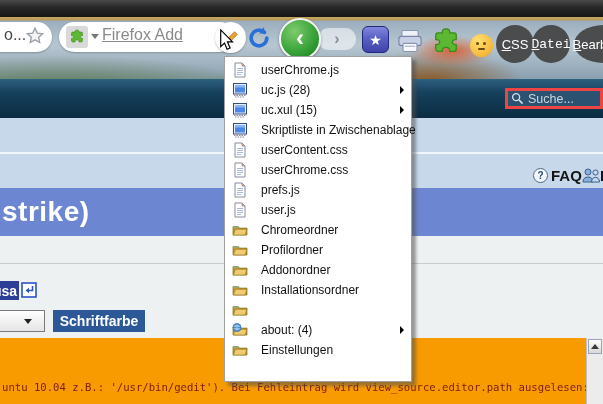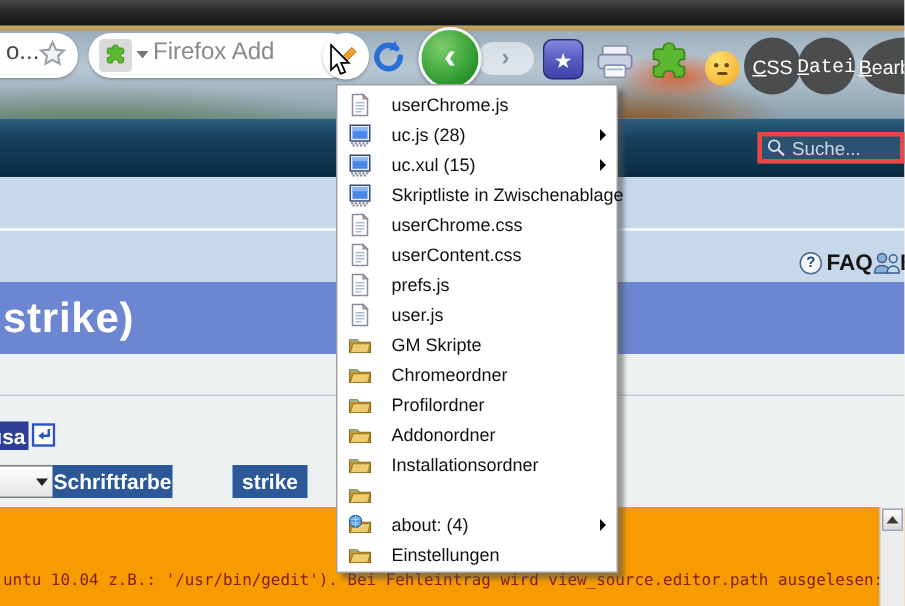--- a/index.html
+++ b/index.html
@@ -21,21 +21,21 @@
 
   .pill{background:#fff;border-radius:15px;box-shadow:0 1px 2px rgba(0,0,0,.25);z-index:5;}
   .urlbar{left:-56px;top:22px;width:108px;height:30px;}
   .urlbar-text{left:4px;top:26px;font-size:16px;color:#474747;z-index:6;}
   .star-outline{left:25px;top:26px;z-index:6;}
   .addonbar{left:59px;top:22px;width:176px;height:30px;}
   .puzzle-chip{left:66px;top:26px;width:22px;height:22px;background:#d9d9d9;border-radius:3px;z-index:6;
      display:flex;align-items:center;justify-content:center;}
   .chip-caret{left:91px;top:34px;width:0;height:0;z-index:6;
      border-left:4px solid transparent;border-right:4px solid transparent;border-top:5px solid #777;}
-  .addonbar-text{left:102px;top:26px;font-size:16px;color:#8a8a8a;z-index:6;white-space:nowrap;}
+  .addonbar-text{left:102px;top:26px;font-size:16px;color:#8a8a8a;z-index:6;white-space:nowrap;text-decoration:underline;}
 
   .pencil-circle{left:215px;top:22px;width:31px;height:31px;background:#fff;border-radius:50%;
      box-shadow:0 1px 2px rgba(0,0,0,.25);z-index:6;display:flex;align-items:center;justify-content:center;}
   .reload{left:246px;top:25px;z-index:5;}
   .back-circle{left:279px;top:18px;width:42px;height:42px;border-radius:50%;z-index:5;
      background:radial-gradient(circle at 35% 30%,#7ecb6d 0%,#3aa33a 55%,#157a17 100%);
      border:2px solid #f2f5f2;box-shadow:0 1px 3px rgba(0,0,0,.35);box-sizing:border-box;
      display:flex;align-items:center;justify-content:center;}
   .back-chevron{color:#fff;font-size:24px;font-weight:bold;margin-top:-3px;}
   .fwd-pill{left:318px;top:28px;width:38px;height:22px;border-radius:11px;background:rgba(255,255,255,.55);
@@ -78,21 +78,21 @@
   .content-divider{left:0;top:263px;width:603px;height:1px;background:#c6cdd0;}
   .sel-link{left:-14px;top:281px;width:33px;height:19px;background:#2d3e96;color:#fff;
      font-size:14px;font-weight:bold;z-index:2;display:flex;align-items:center;justify-content:flex-end;padding-right:2px;box-sizing:border-box;}
   .enter-chip{left:21px;top:282px;z-index:2;}
   .combo{left:-40px;top:310px;width:85px;height:22px;background:linear-gradient(180deg,#fff,#e4e4e4);
      border:1px solid #7a7a7a;box-sizing:border-box;z-index:2;}
   .combo-caret{left:24px;top:319px;width:0;height:0;z-index:3;
      border-left:4px solid transparent;border-right:4px solid transparent;border-top:5px solid #222;}
   .btn-blue{top:310px;height:22px;background:#2c5898;color:#fff;font-size:14px;font-weight:bold;z-index:2;
      display:flex;align-items:center;justify-content:center;}
-  .btn-schrift{left:35px;width:80px;} .btn-strike{left:155px;width:50px;}
+  .btn-schrift{left:53px;width:92px;} .btn-strike{left:155px;width:50px;}
   .orange{left:0;top:338px;width:603px;height:66px;background:#f89b00;}
   .code-line{left:2px;top:381px;font-family:"DejaVu Sans Mono",monospace;font-size:10.6px;
      color:#7e2010;white-space:nowrap;z-index:2;}
   .scrollbar{left:586px;top:338px;width:17px;height:66px;background:#ececec;border-left:1px solid #c0c0c0;
      box-sizing:border-box;z-index:3;}
   .sb-up{position:absolute;left:1px;top:1px;width:14px;height:15px;background:linear-gradient(180deg,#fdfdfd,#d8d8d8);
      border:1px solid #9aa6b8;box-sizing:border-box;display:flex;align-items:center;justify-content:center;}
   .sb-up::after{content:"";width:0;height:0;border-left:4px solid transparent;border-right:4px solid transparent;
      border-bottom:5px solid #3a3a3a;}
 
@@ -234,23 +234,20 @@
       <path d="M11.5 4v4.5H6.5" fill="none" stroke="#2a52c8" stroke-width="1.6"></path>
       <path d="M8 5.8L4.5 8.5 8 11.2z" fill="#2a52c8"></path>
       </svg>
   </div>
 
   <div class="abs combo"></div>
   <div class="abs combo-caret"></div>
   <div class="abs btn-blue btn-schrift">
     <span>Schriftfarbe</span>
   </div>
-  <div class="abs btn-blue btn-strike">
-    <span>strike</span>
-  </div>
 
   <div class="abs orange"></div>
   <div class="abs code-line">untu 10.04 z.B.: '/usr/bin/gedit'). Bei Fehleintrag wird view_source.editor.path ausgelesen:</div>
   <div class="abs scrollbar">
     <div class="sb-up"></div>
   </div>
 
   <div class="abs menu">
       <div class="menu-item icon-file">
     <span class="mi-icon">
@@ -308,33 +305,33 @@
   </div>
       <div class="menu-item icon-file">
     <span class="mi-icon">
       <svg class="ic-file" viewBox="0 0 16 16">
         <path d="M3 1h7l3 3v11H3z" fill="#fff" stroke="#8a8aa0"></path>
         <path d="M10 1l3 3h-3z" fill="#e8a080" stroke="#8a8aa0" stroke-width=".8"></path>
         <path d="M5 6.5h6M5 8.5h6M5 10.5h6M5 12.5h4" stroke="#a8bcd8" stroke-width="1"></path>
           </svg>
 
     </span>
-    <span class="mi-label">userChrome.css</span>
+    <span class="mi-label">userContent.css</span>
     <span class="mi-arrow" style="visibility: hidden;"></span>
   </div>
       <div class="menu-item icon-file">
     <span class="mi-icon">
       <svg class="ic-file" viewBox="0 0 16 16">
         <path d="M3 1h7l3 3v11H3z" fill="#fff" stroke="#8a8aa0"></path>
         <path d="M10 1l3 3h-3z" fill="#e8a080" stroke="#8a8aa0" stroke-width=".8"></path>
         <path d="M5 6.5h6M5 8.5h6M5 10.5h6M5 12.5h4" stroke="#a8bcd8" stroke-width="1"></path>
           </svg>
 
     </span>
-    <span class="mi-label">userContent.css</span>
+    <span class="mi-label">userChrome.css</span>
     <span class="mi-arrow" style="visibility: hidden;"></span>
   </div>
       <div class="menu-item icon-file">
     <span class="mi-icon">
       <svg class="ic-file" viewBox="0 0 16 16">
         <path d="M3 1h7l3 3v11H3z" fill="#fff" stroke="#8a8aa0"></path>
         <path d="M10 1l3 3h-3z" fill="#e8a080" stroke="#8a8aa0" stroke-width=".8"></path>
         <path d="M5 6.5h6M5 8.5h6M5 10.5h6M5 12.5h4" stroke="#a8bcd8" stroke-width="1"></path>
           </svg>
 
@@ -357,33 +354,20 @@
       <div class="menu-item icon-folder">
     <span class="mi-icon">
 
       <svg class="ic-folder" viewBox="0 0 16 16">
         <path d="M1 4.5h5.2l1.3 1.6H15V13H1z" fill="#c89838" stroke="#8a6a18" stroke-width=".7"></path>
         <path d="M3.4 7.2h11.4L13.2 13H1.4z" fill="#f0cc70" stroke="#9a7a20" stroke-width=".7"></path>
         <path d="M1 4.5h5.2l.8 1H1z" fill="#7ab8b0"></path>
           </svg>
 
     </span>
-    <span class="mi-label">GM Skripte</span>
-    <span class="mi-arrow" style="visibility: hidden;"></span>
-  </div>
-      <div class="menu-item icon-folder">
-    <span class="mi-icon">
-
-      <svg class="ic-folder" viewBox="0 0 16 16">
-        <path d="M1 4.5h5.2l1.3 1.6H15V13H1z" fill="#c89838" stroke="#8a6a18" stroke-width=".7"></path>
-        <path d="M3.4 7.2h11.4L13.2 13H1.4z" fill="#f0cc70" stroke="#9a7a20" stroke-width=".7"></path>
-        <path d="M1 4.5h5.2l.8 1H1z" fill="#7ab8b0"></path>
-          </svg>
-
-    </span>
     <span class="mi-label">Chromeordner</span>
     <span class="mi-arrow" style="visibility: hidden;"></span>
   </div>
       <div class="menu-item icon-folder">
     <span class="mi-icon">
 
       <svg class="ic-folder" viewBox="0 0 16 16">
         <path d="M1 4.5h5.2l1.3 1.6H15V13H1z" fill="#c89838" stroke="#8a6a18" stroke-width=".7"></path>
         <path d="M3.4 7.2h11.4L13.2 13H1.4z" fill="#f0cc70" stroke="#9a7a20" stroke-width=".7"></path>
         <path d="M1 4.5h5.2l.8 1H1z" fill="#7ab8b0"></path>

